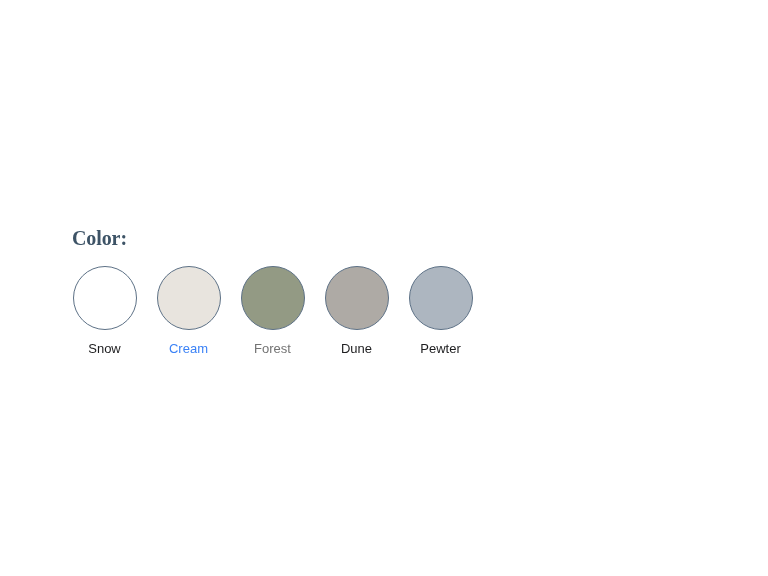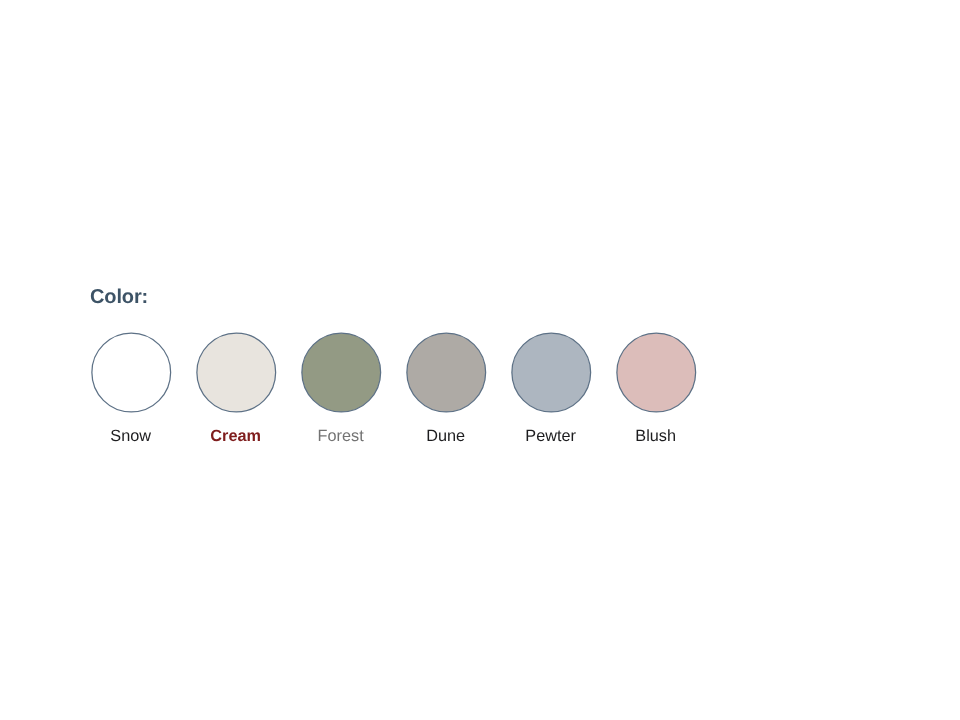--- a/index.html
+++ b/index.html
@@ -15,28 +15,29 @@
   }
 
   #color-picker {
     position: absolute;
     left: 72px;
     top: 228px;
     width: 620px;
   }
 
   #picker-title {
-    font-size: 16px;
+    font-size: 20px;
     font-weight: bold;
     color: #3d5366;
     letter-spacing: -0.1px;
     line-height: 20px;
     margin: 0 0 18px 0;
     padding: 0;
     white-space: nowrap;
+    font-family: Liberation Serif, serif;
   }
 
   #swatch-row {
     display: flex;
     flex-direction: row;
     align-items: flex-start;
     gap: 19px;
   }
 
   .swatch-option {
@@ -73,38 +74,34 @@
 
   <div id="swatch-row">
 
     <div class="swatch-option">
       <div class="swatch-dot" style="background: rgb(255, 255, 255); border-color: rgb(93, 113, 134);"></div>
       <div class="swatch-label" style="color: rgb(29, 29, 31);">Snow</div>
     </div>
 
     <div class="swatch-option">
       <div class="swatch-dot" style="background: rgb(232, 228, 222); border-color: rgb(93, 113, 134);"></div>
-      <div class="swatch-label" style="color: #7f1d1d; font-weight: bold;">Cream</div>
+      <div class="swatch-label" style="color: #3b82f6;">Cream</div>
     </div>
 
     <div class="swatch-option">
       <div class="swatch-dot" style="background: rgb(147, 154, 132); border-color: rgb(93, 113, 134);"></div>
       <div class="swatch-label" style="color: #737373;">Forest</div>
     </div>
 
     <div class="swatch-option">
       <div class="swatch-dot" style="background: rgb(174, 170, 165); border-color: rgb(93, 113, 134);"></div>
       <div class="swatch-label" style="color: rgb(29, 29, 31);">Dune</div>
     </div>
 
     <div class="swatch-option">
       <div class="swatch-dot" style="background: rgb(173, 182, 192); border-color: rgb(93, 113, 134);"></div>
       <div class="swatch-label" style="color: rgb(29, 29, 31);">Pewter</div>
     </div>
 
 
-    <div class="swatch-option">
-      <div class="swatch-dot" style="background: rgb(220, 189, 186); border-color: rgb(93, 113, 134);"></div>
-      <div class="swatch-label" style="color: rgb(29, 29, 31);">Blush</div>
-    </div>
 
   </div>
 </div>
 
 </body></html>

